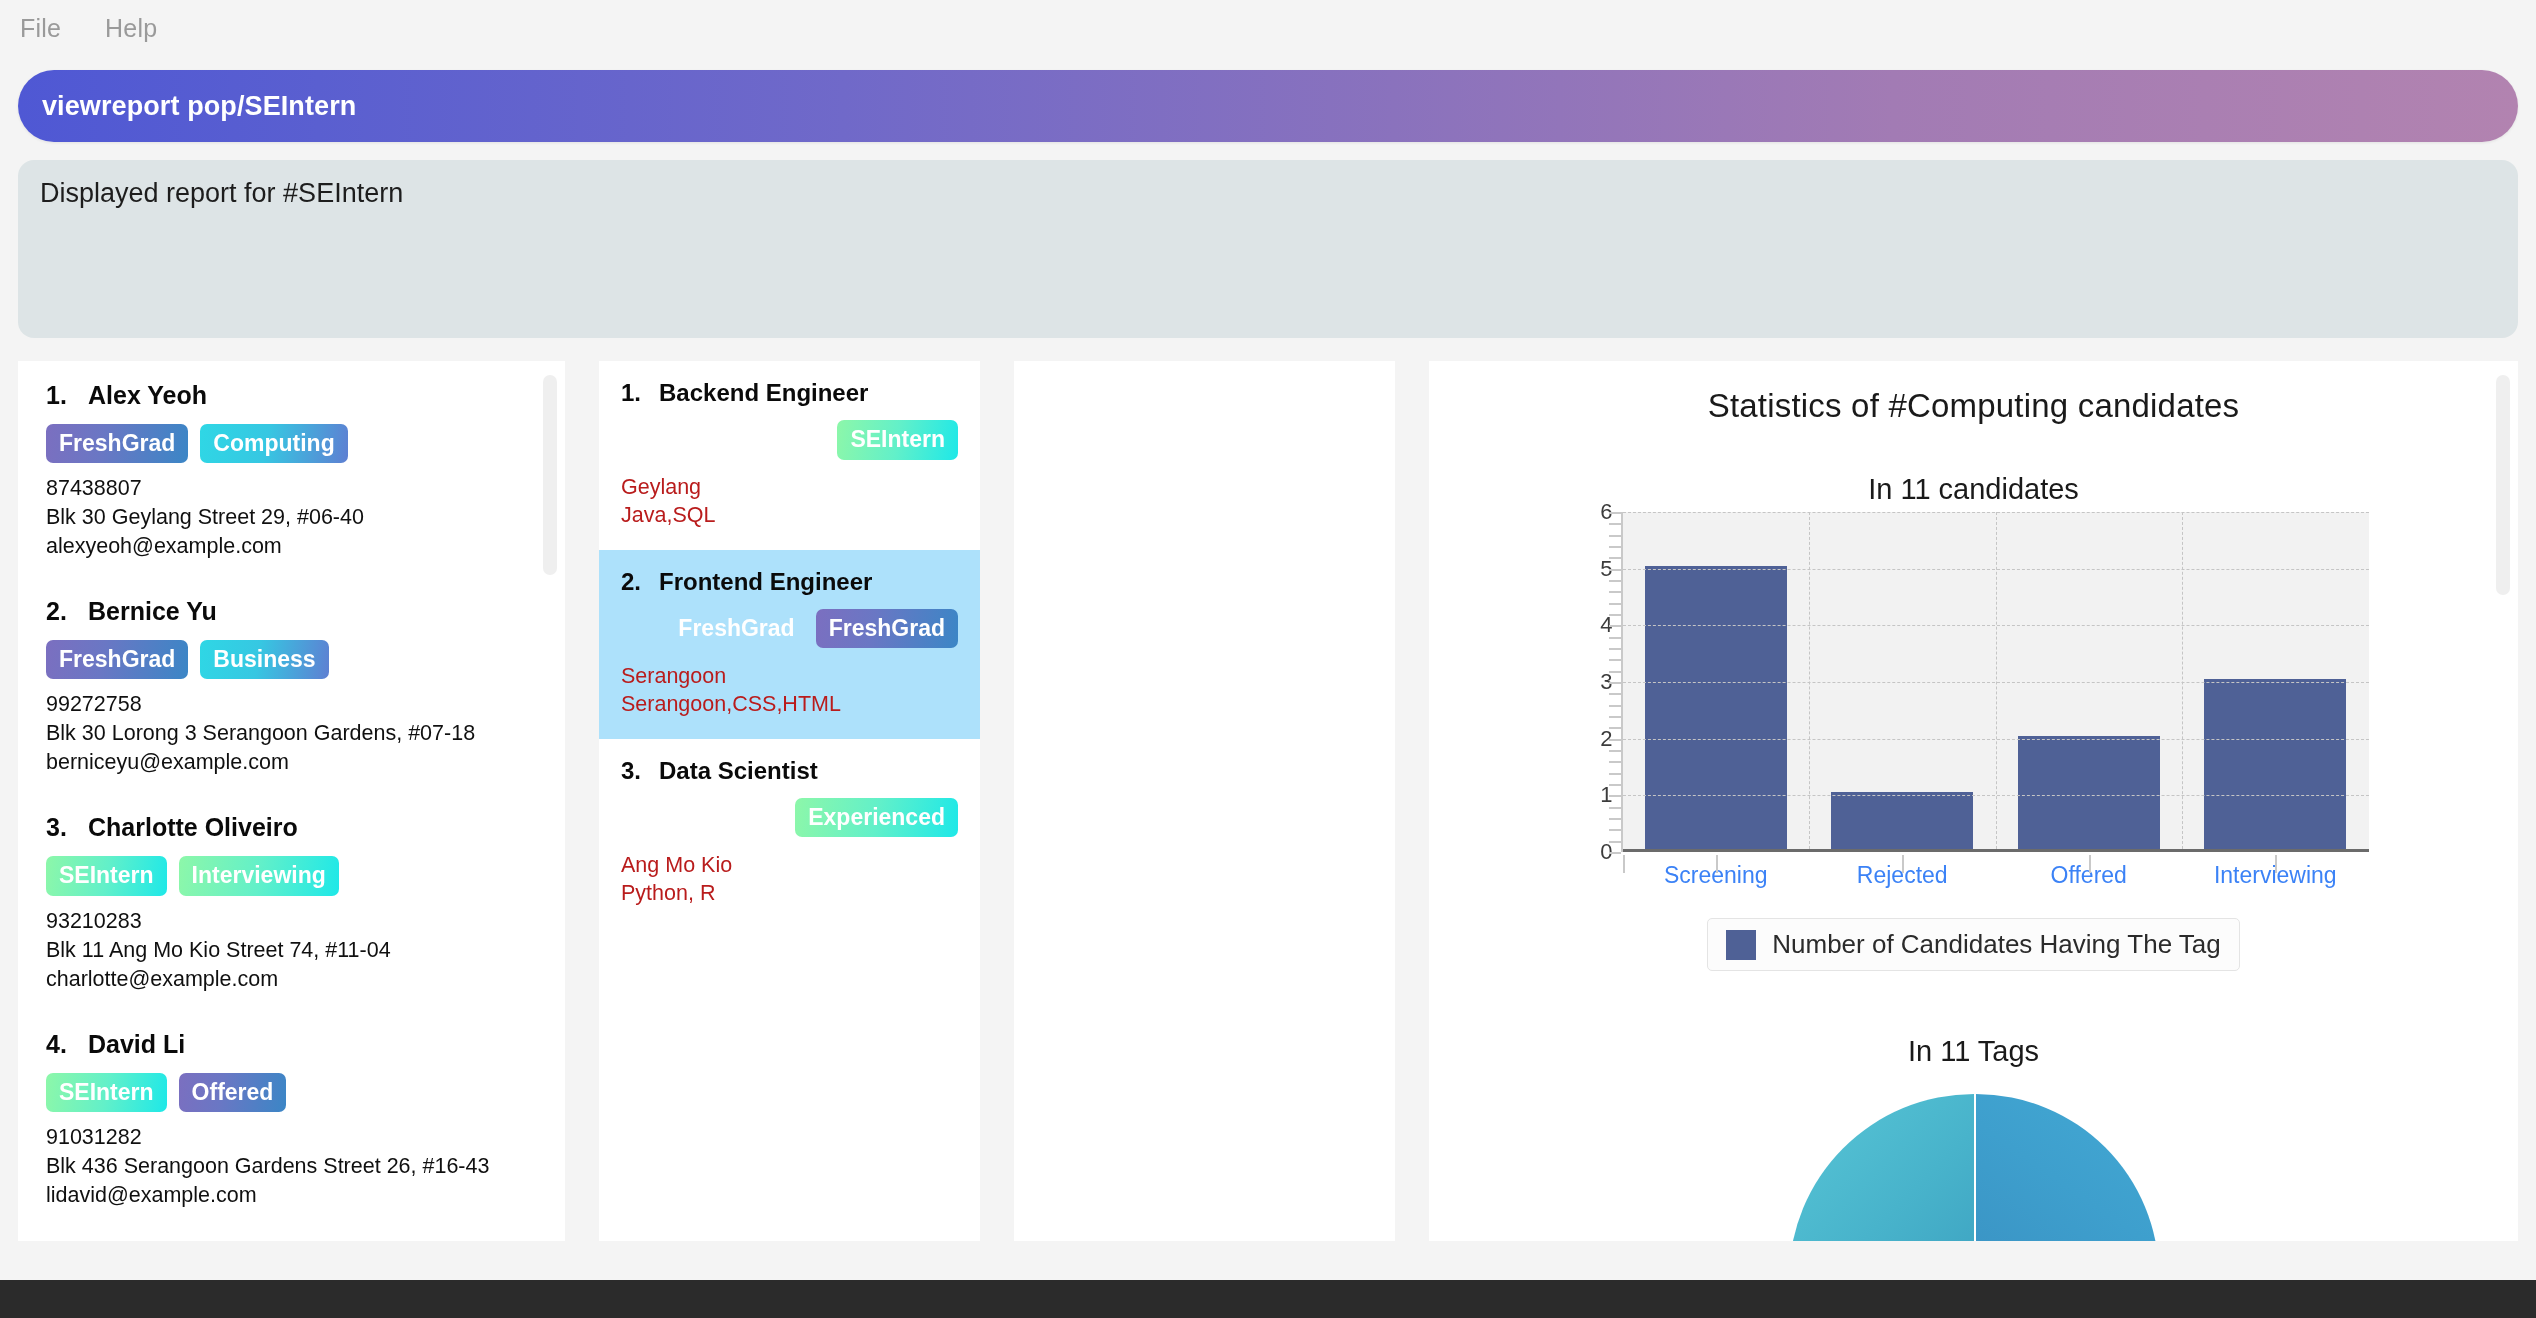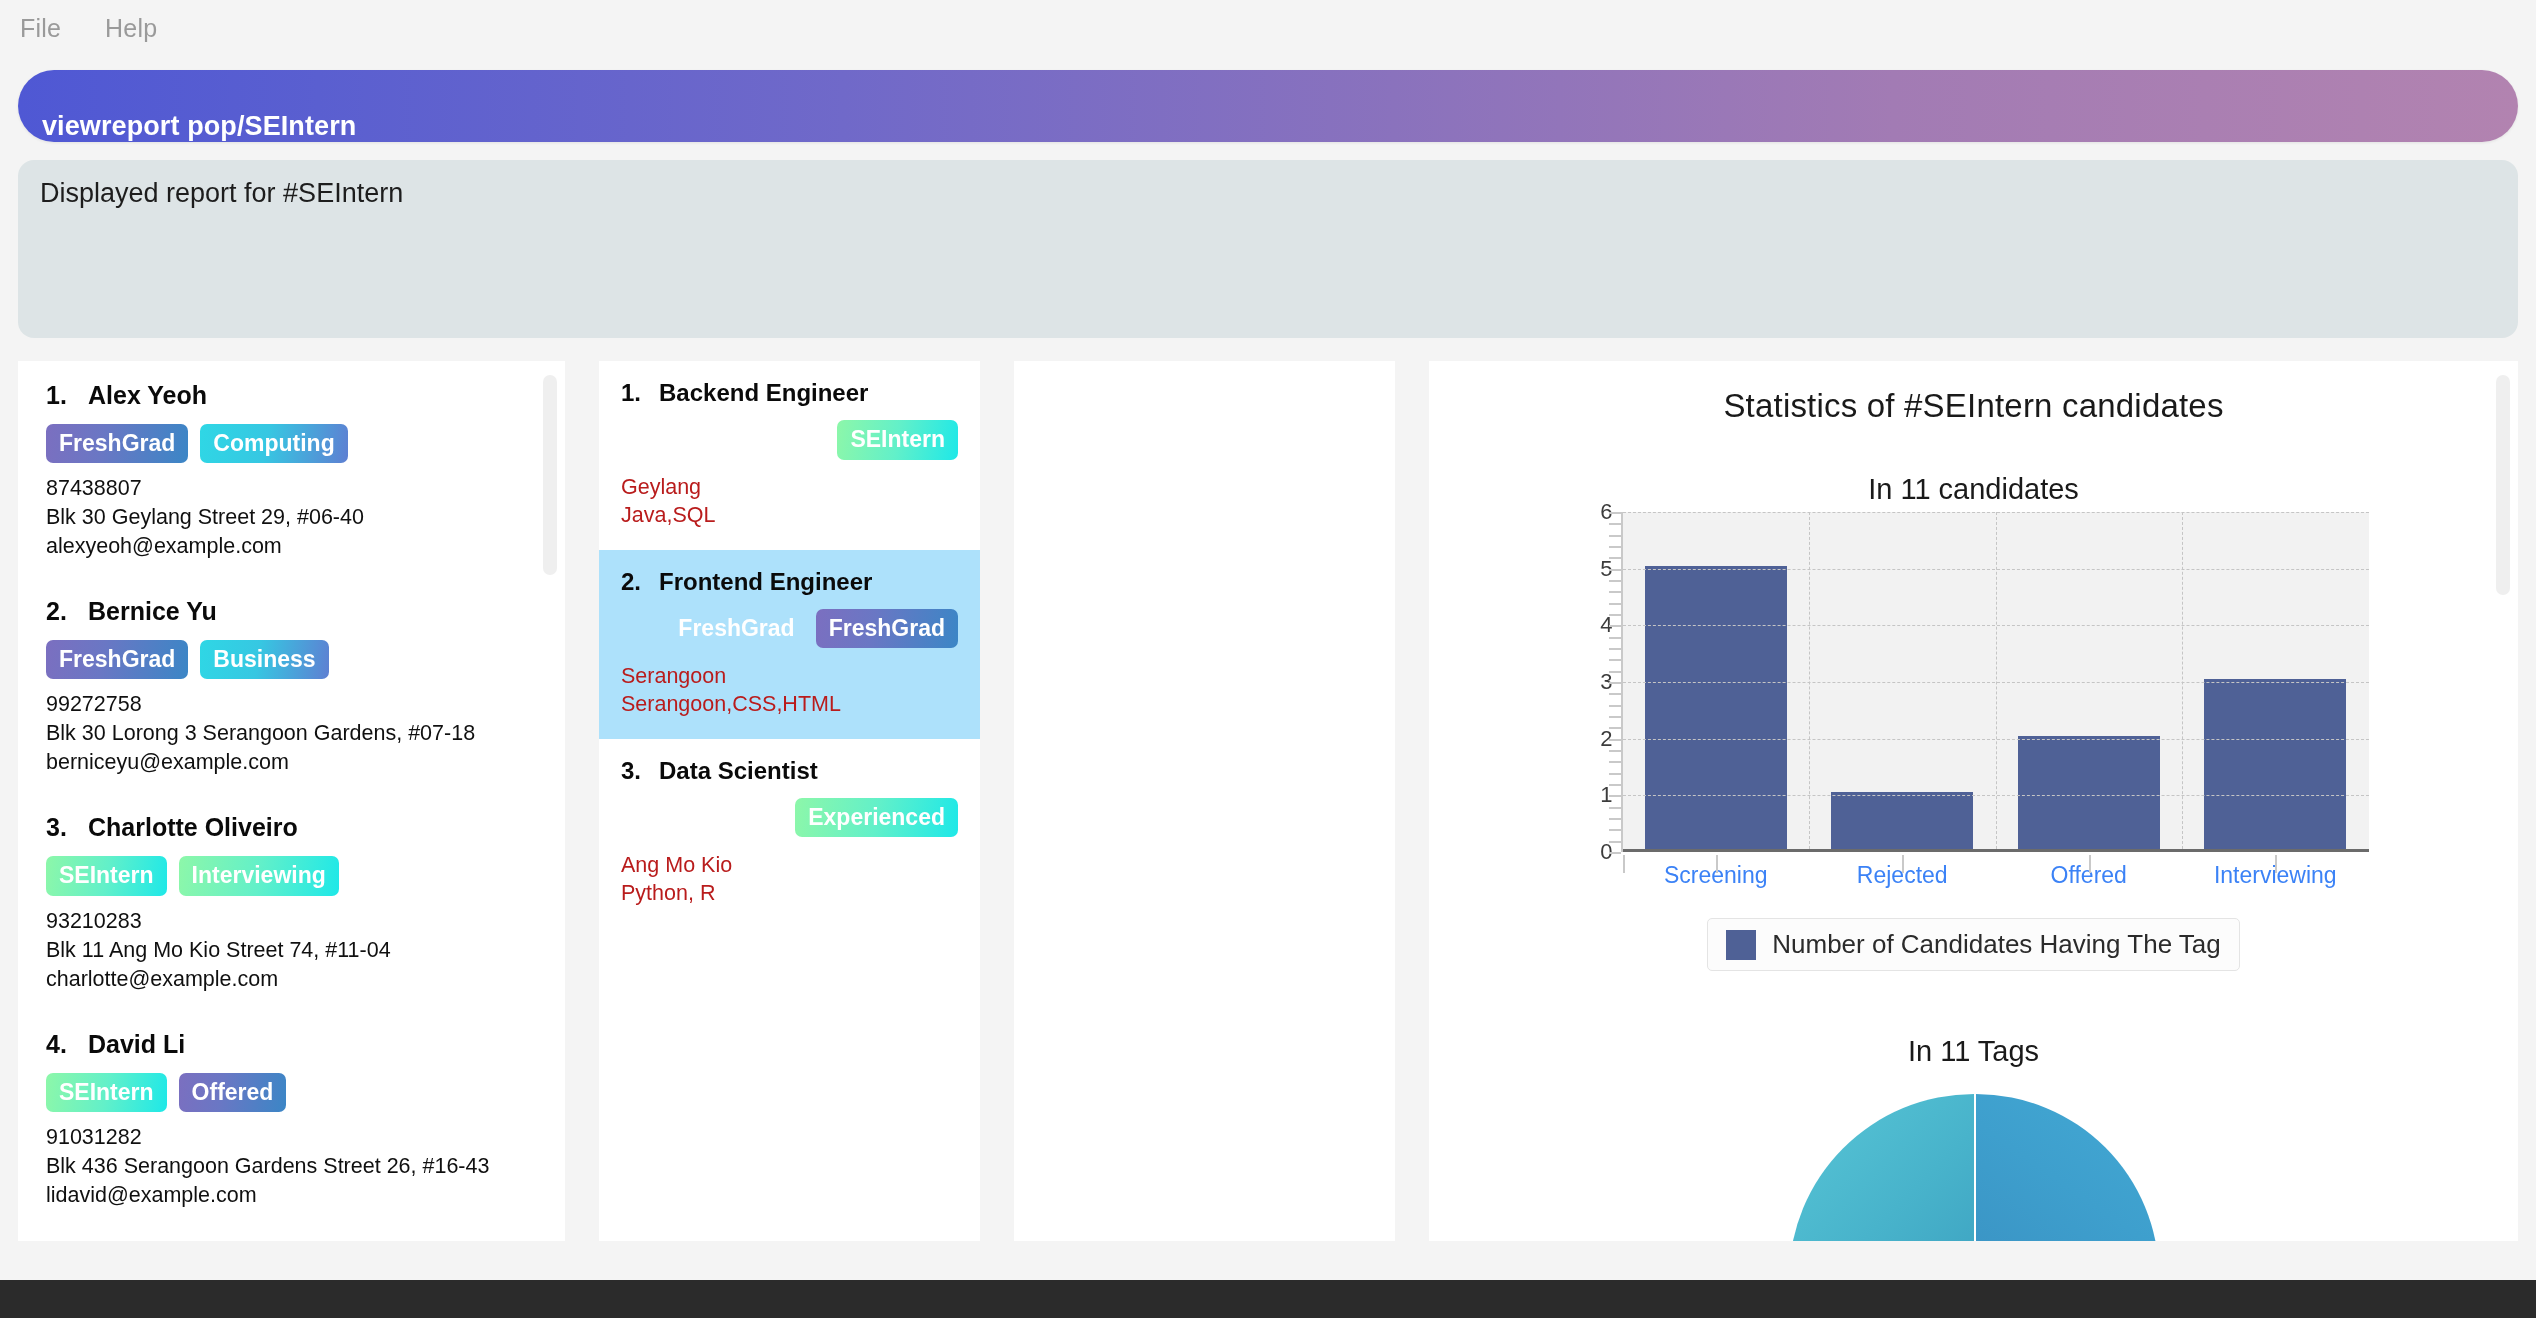--- a/index.html
+++ b/index.html
@@ -26,21 +26,21 @@
     cursor: default;
   }
 
   
   .cmd-bar {
     margin: 14px 18px 0 18px;
     height: 72px;
     border-radius: 36px;
     background: linear-gradient(90deg, #4f58d4 0%, #5a5fd0 12%, #7069c9 33%, #8a72bd 55%, #a27bb4 75%, #b283b0 100%);
     display: flex;
-    align-items: flex-end;
+    align-items: center;
     padding-left: 24px;
     box-shadow: 0 1px 3px rgba(0,0,0,.08);
   }
   .cmd-bar .cmd-text {
     color: #ffffff;
     font-size: 27px;
     font-weight: bold;
     letter-spacing: 0.1px;
   }
 
@@ -407,21 +407,21 @@
           </div>
         </div>
       </div>
   </div>
 
   <div class="panel panel-empty"></div>
 
   <div class="panel panel-stats">
     <div class="stats-inner">
 
-      <div class="stats-title">Statistics of #SEIntern candidates</div>
+      <div class="stats-title">Statistics of #Computing candidates</div>
 
       <div class="stats-sub">In 11 candidates</div>
 
       <div class="chart-wrap">
         <div class="y-axis" id="y-axis">
             <div class="y-tick" style="top: 340px;">0</div>
             <div class="y-tick" style="top: 283.333px;">1</div>
             <div class="y-tick" style="top: 226.667px;">2</div>
             <div class="y-tick" style="top: 170px;">3</div>
             <div class="y-tick" style="top: 113.333px;">4</div>

